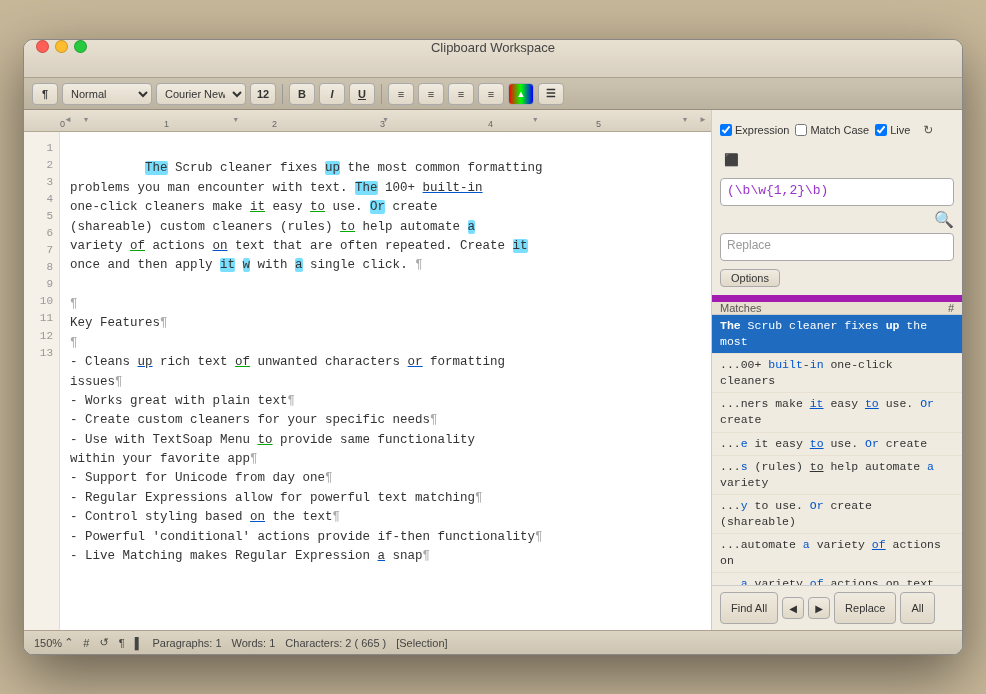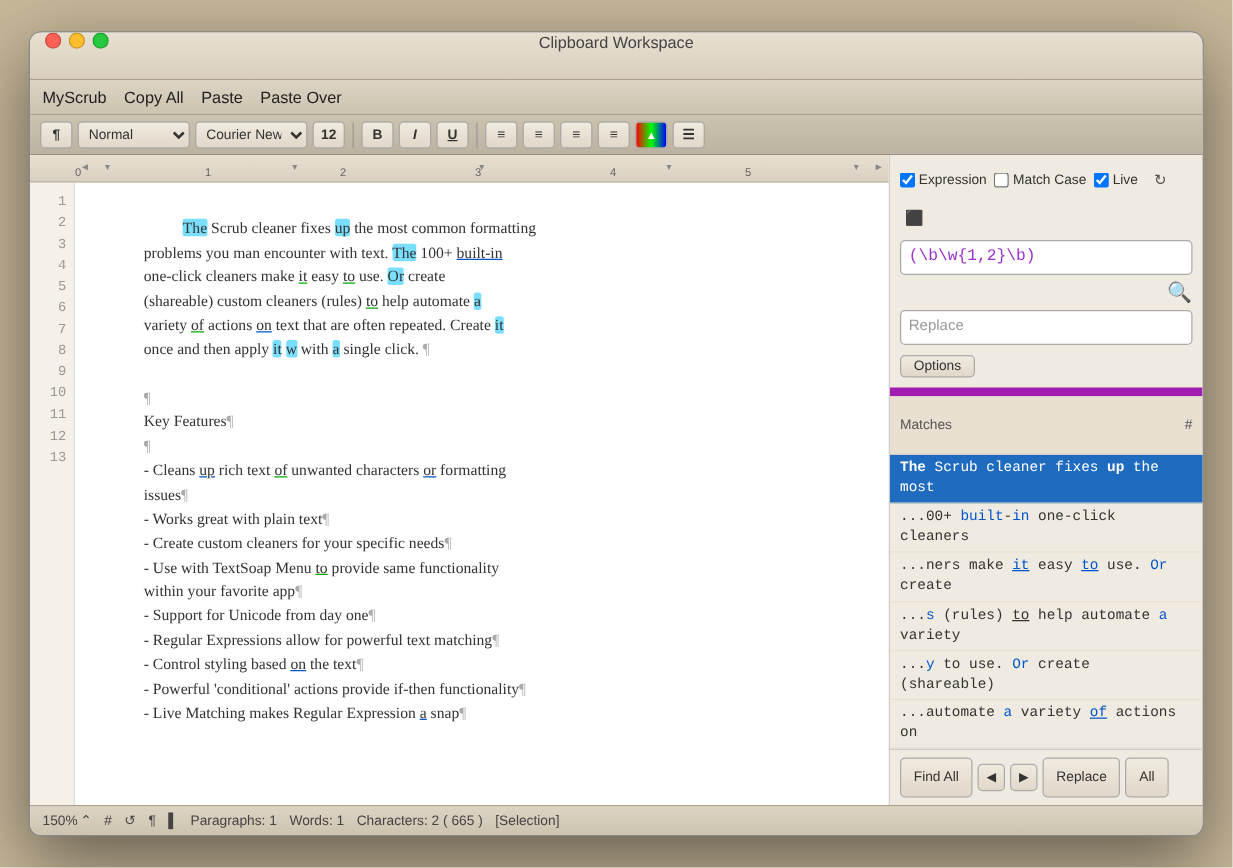--- a/index.html
+++ b/index.html
@@ -155,24 +155,23 @@
     }
     .line-number {
       display: block;
     }
     .text-area {
       flex: 1;
       padding: 8px 10px;
       color: #333;
       white-space: pre-wrap;
       word-wrap: break-word;
-      font-family: Liberation Serif, serif;
+      font-family: Liberation Mono, monospace;
       font-size: 12.5px;
       line-height: 1.55;
-      margin-left: 45px;
     }
     .highlight-word {
       background-color: #7adfff;
       border-radius: 2px;
     }
     .underline-green { text-decoration: underline; text-decoration-color: #00aa00; color: #333; }
     .underline-blue { text-decoration: underline; text-decoration-color: #0055cc; color: #333; }
     .pilcrow { color: #aaa; }
     .status-bar {
       background: linear-gradient(to bottom, #ddd5c4, #ccc3b0);
@@ -248,21 +247,21 @@
     .matches-panel {
       flex: 1;
       display: flex;
       flex-direction: column;
       overflow: hidden;
     }
     .matches-header {
       display: flex;
       justify-content: space-between;
       align-items: center;
-      padding: 17px 8px;
+      padding: 0 8px;
       background: #e8e0d0;
       border-bottom: 1px solid #ccc;
       font-size: 11px;
       color: #555;
       gap: 21px;
     }
     .matches-list {
       flex: 1;
       overflow-y: auto;
       font-size: 11.5px;
@@ -330,26 +329,20 @@
 
   <div class="title-bar">
     <div class="traffic-lights">
       <div class="traffic-light tl-close"></div>
       <div class="traffic-light tl-min"></div>
       <div class="traffic-light tl-max"></div>
     </div>
     <span class="title">Clipboard Workspace</span>
   </div>
 
-  <div class="menu-bar">
-    <span class="menu-item">MyScrub</span>
-    <span class="menu-item">Copy All</span>
-    <span class="menu-item">Paste</span>
-    <span class="menu-item">Paste Over</span>
-  </div>
 
   <div class="toolbar">
     <div class="toolbar-icon-btn">¶</div>
     <select class="toolbar-select">
       <option>Normal</option>
     </select>
     <select class="toolbar-select">
       <option>Courier New</option>
     </select>
     <div class="toolbar-icon-btn">12</div>
@@ -494,20 +487,23 @@
           <div class="match-item selected">
             <span><span class="match-highlight" style="color:#fff;font-weight:bold;">The</span> Scrub cleaner fixes <span style="font-weight:bold;color:#fff;">up</span> the most</span>
           </div>
           <div class="match-item">
             <span>...00+ <span class="match-highlight">built</span>-<span class="match-highlight">in</span> one-click cleaners</span>
           </div>
           <div class="match-item">
             <span>...ners make <span class="match-highlight match-underline">it</span> easy <span class="match-highlight match-underline">to</span> use. <span class="match-highlight">Or</span> create</span>
           </div>
           <div class="match-item">
+            <span>...<span class="match-highlight">e</span> it easy <span class="match-highlight match-underline">to</span> use. <span class="match-highlight">Or</span> create</span>
+          </div>
+          <div class="match-item">
             <span>...<span class="match-highlight">s</span> (rules) <span class="match-underline">to</span> help automate <span class="match-highlight">a</span> variety</span>
           </div>
           <div class="match-item">
             <span>...<span class="match-highlight">y</span> to use. <span class="match-highlight">Or</span> create (shareable)</span>
           </div>
           <div class="match-item">
             <span>...automate <span class="match-highlight">a</span> variety <span class="match-highlight match-underline">of</span> actions on</span>
           </div>
           <div class="match-item">
             <span>...<span class="match-highlight">a</span> variety <span class="match-highlight match-underline">of</span> actions <span class="match-underline">on</span> text that are</span>

